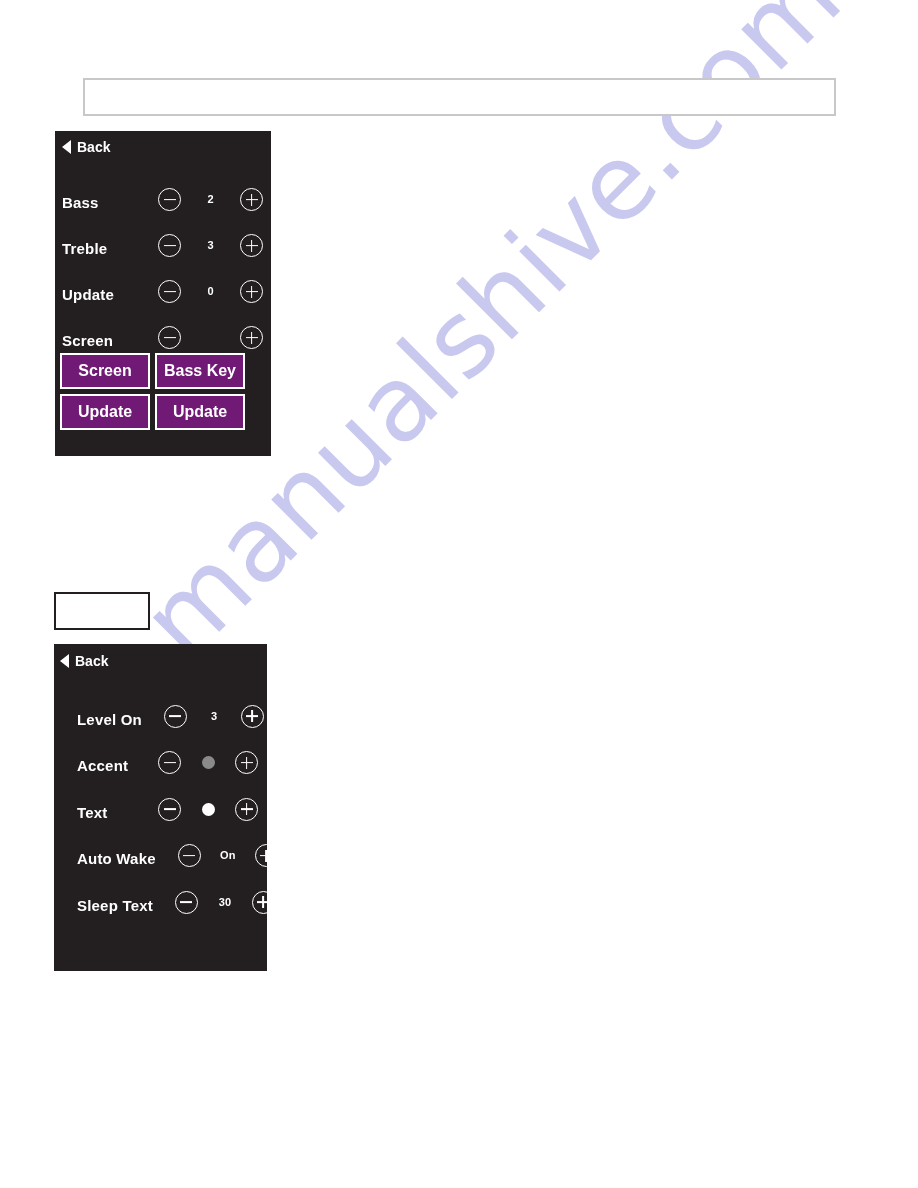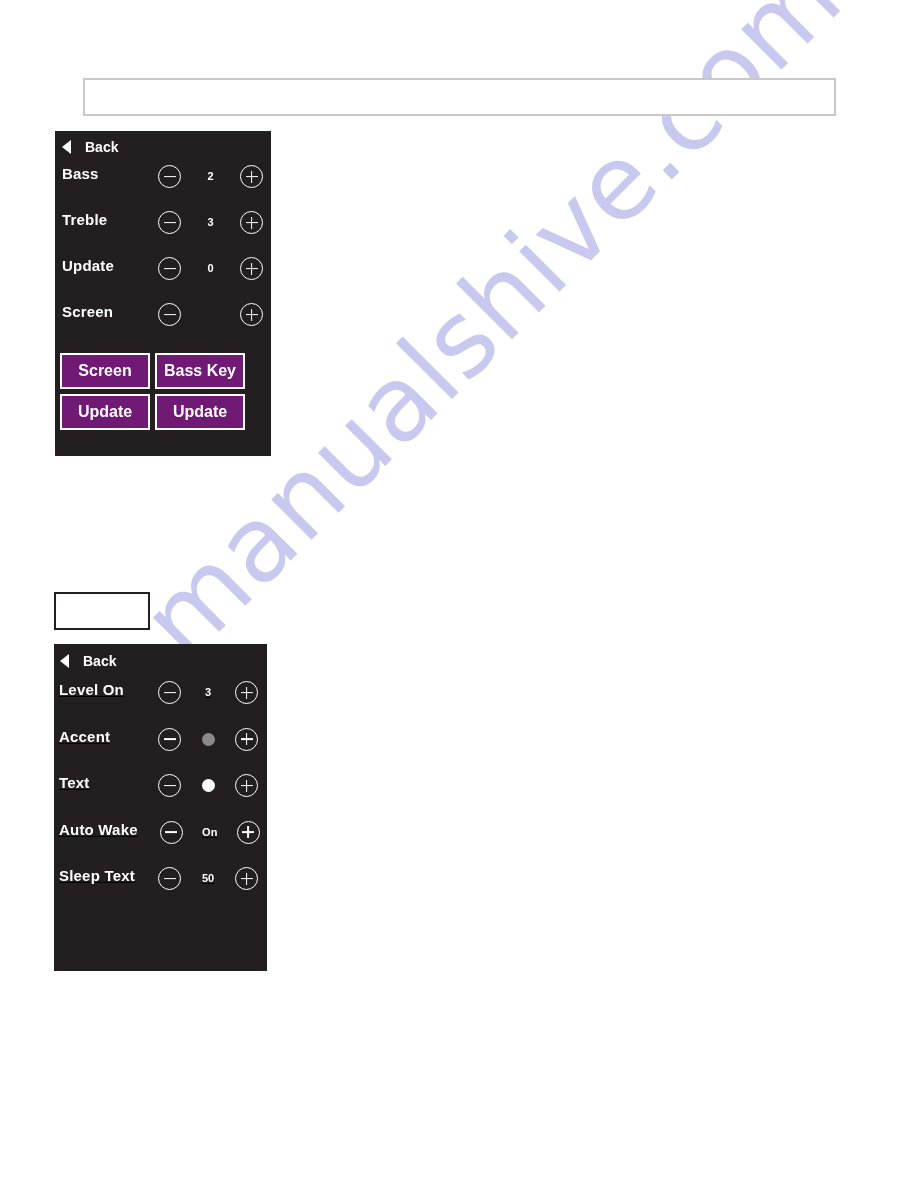--- a/index.html
+++ b/index.html
@@ -81,21 +81,21 @@
     top: 644px;
     width: 213px;
     height: 327px;
   }
 
   
   .back-bar {
     position: absolute;
     display: flex;
     align-items: flex-start;
-    gap: 14px;
+    gap: 6px;
     cursor: pointer;
   }
   #panel-audio .back-bar { left: 7px; top: 9px; }
   #panel-display .back-bar { left: 6px; top: 10px; }
   .back-arrow {
     width: 0;
     height: 0;
     border-top: 7px solid transparent;
     border-bottom: 7px solid transparent;
     border-right: 9px solid #ffffff;
@@ -114,26 +114,26 @@
     position: absolute;
     left: 0;
     right: 0;
   }
   #panel-audio .rows { top: 34px; }
   #panel-display .rows { top: 37px; }
 
   .setting-row {
     position: relative;
     display: flex;
-    align-items: flex-start;
+    align-items: flex-end;
     box-sizing: border-box;
     gap: 22px;
   }
   #panel-audio .setting-row { height: 46px; padding-left: 7px; padding-right: 8px; }
-  #panel-display .setting-row { height: 46.5px; padding-left: 5px; padding-right: 9px; text-decoration: underline; }
+  #panel-display .setting-row { height: 46.5px; padding-left: 23px; padding-right: 9px; }
 
   .row-label {
     color: #ffffff;
     font-size: 15px;
     font-weight: bold;
     flex: 1 1 auto;
     white-space: nowrap;
     letter-spacing: 0.2px;
   }
 
@@ -372,21 +372,21 @@
           </span>
       </span>
     </div>
 
     <div class="setting-row">
       <span class="row-label">Sleep Text</span>
       <span class="stepper">
         <span class="circle-btn">
             <span class="bar-h"></span>
           </span>
-        <span class="row-value">50</span>
+        <span class="row-value">30</span>
         <span class="circle-btn">
             <span class="bar-h"></span>
             <span class="bar-v"></span>
           </span>
       </span>
     </div>
 
   </div>
 
 </div>

